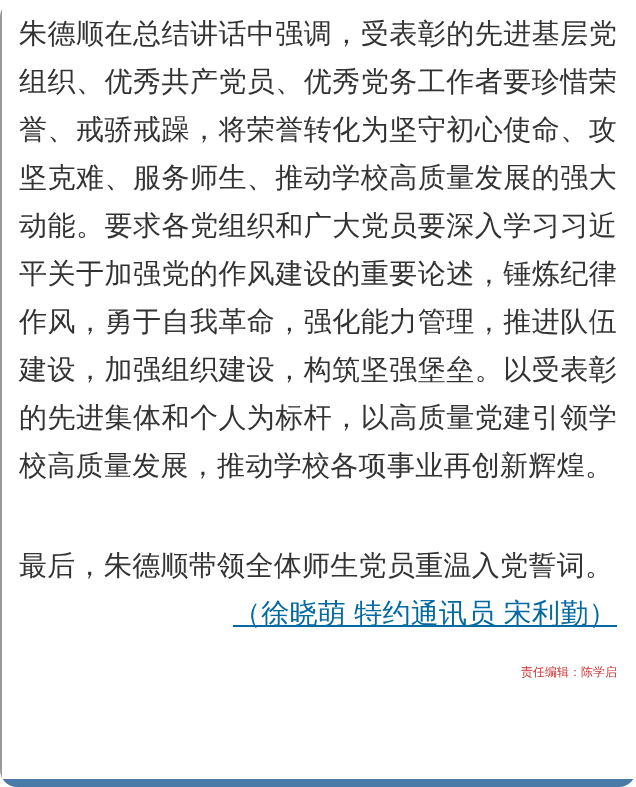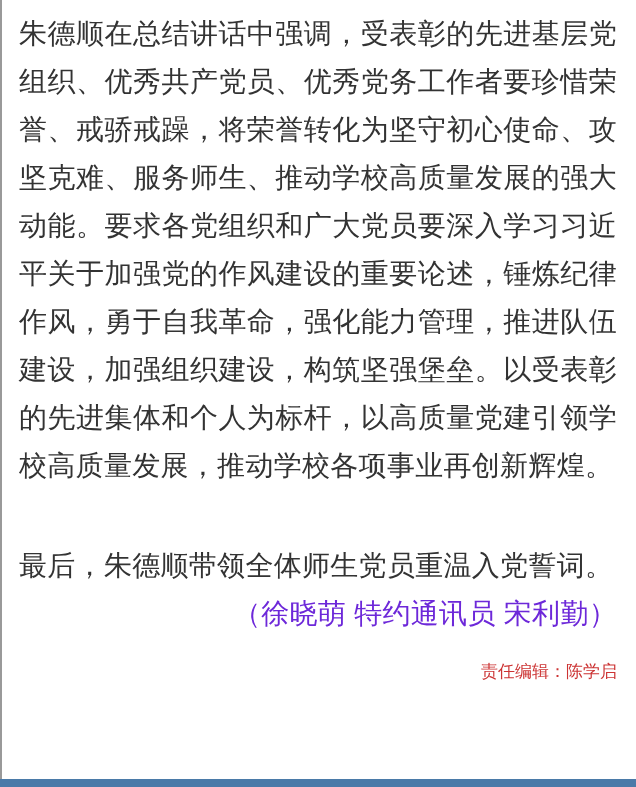--- a/index.html
+++ b/index.html
@@ -8,20 +8,21 @@
     background: #ffffff;
   }
   .page {
     position: relative;
     width: 636px;
     height: 787px;
     background: #ffffff;
     overflow: hidden;
     font-family: "Liberation Sans", "DejaVu Sans", sans-serif;
     box-sizing: border-box;
+    border-radius: 17px;
   }
   .left-rule {
     position: absolute;
     left: 0;
     top: 0;
     width: 2px;
     height: 787px;
     background: #999999;
   }
   .content {
@@ -42,27 +43,28 @@
     letter-spacing: 0.3px;
     word-break: break-all;
   }
   .body-para.second {
     margin-top: 52px;
   }
   .byline {
     margin: 0;
     font-size: 28px;
     line-height: 48px;
-    color: #6d28d9;
+    color: #0369a1;
     text-align: right;
     letter-spacing: 0.3px;
+    text-decoration: underline;
   }
   .editor-line {
     margin: 24px 0 0 0;
-    font-size: 17px;
+    font-size: 12px;
     line-height: 20px;
     color: #cc3333;
     text-align: right;
   }
   .bottom-bar {
     position: absolute;
     left: 0;
     bottom: 0;
     width: 636px;
     height: 8px;

